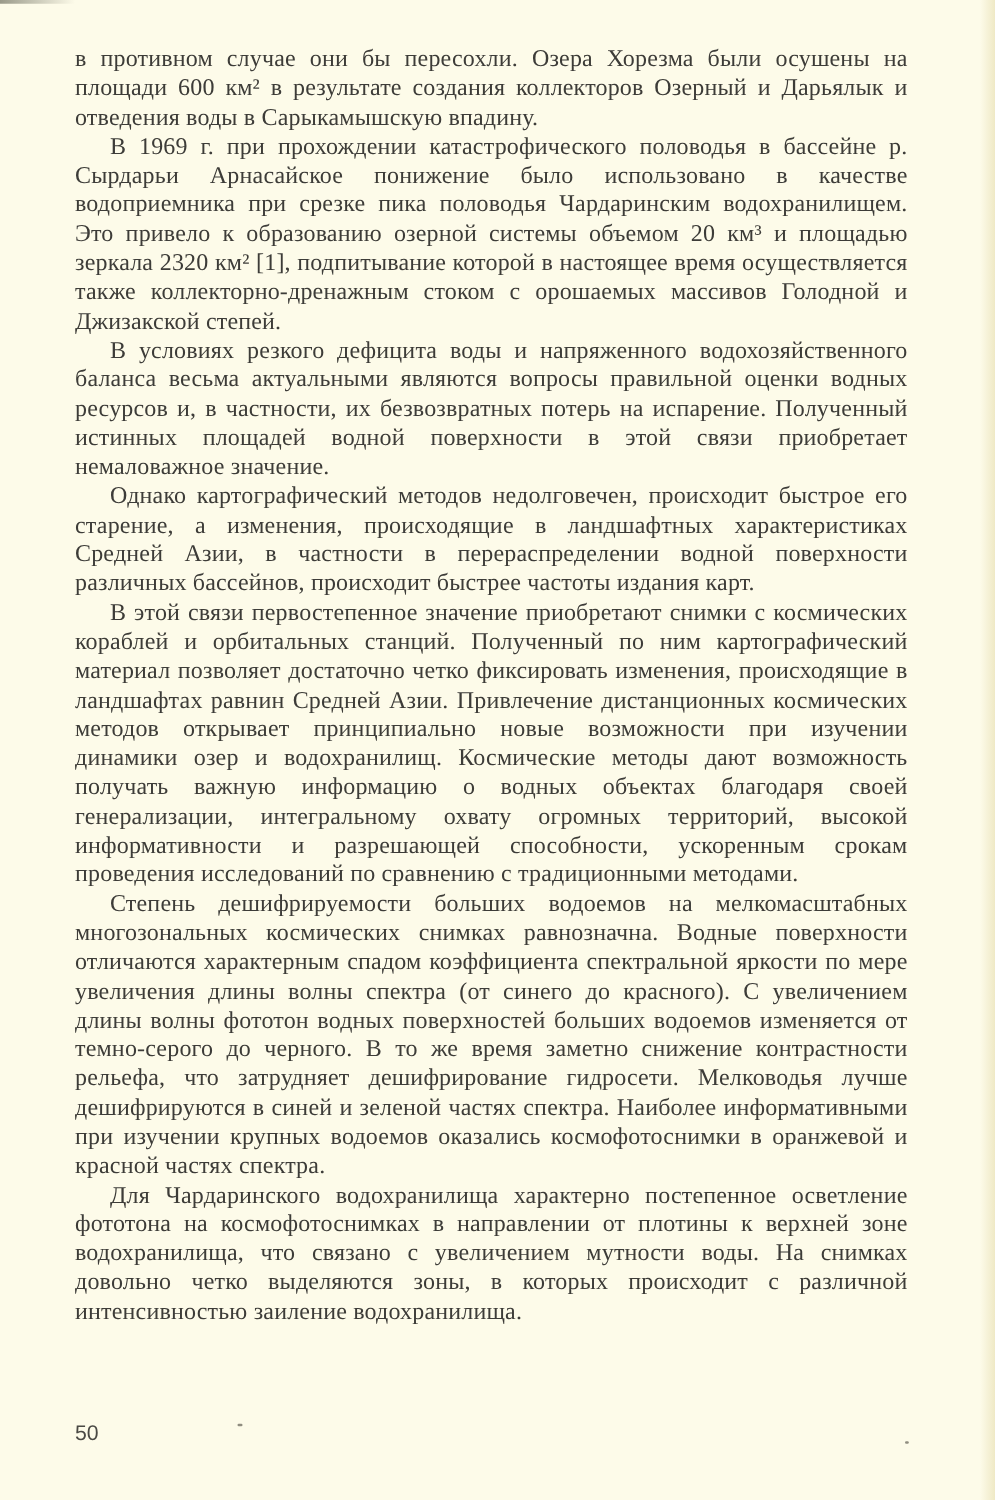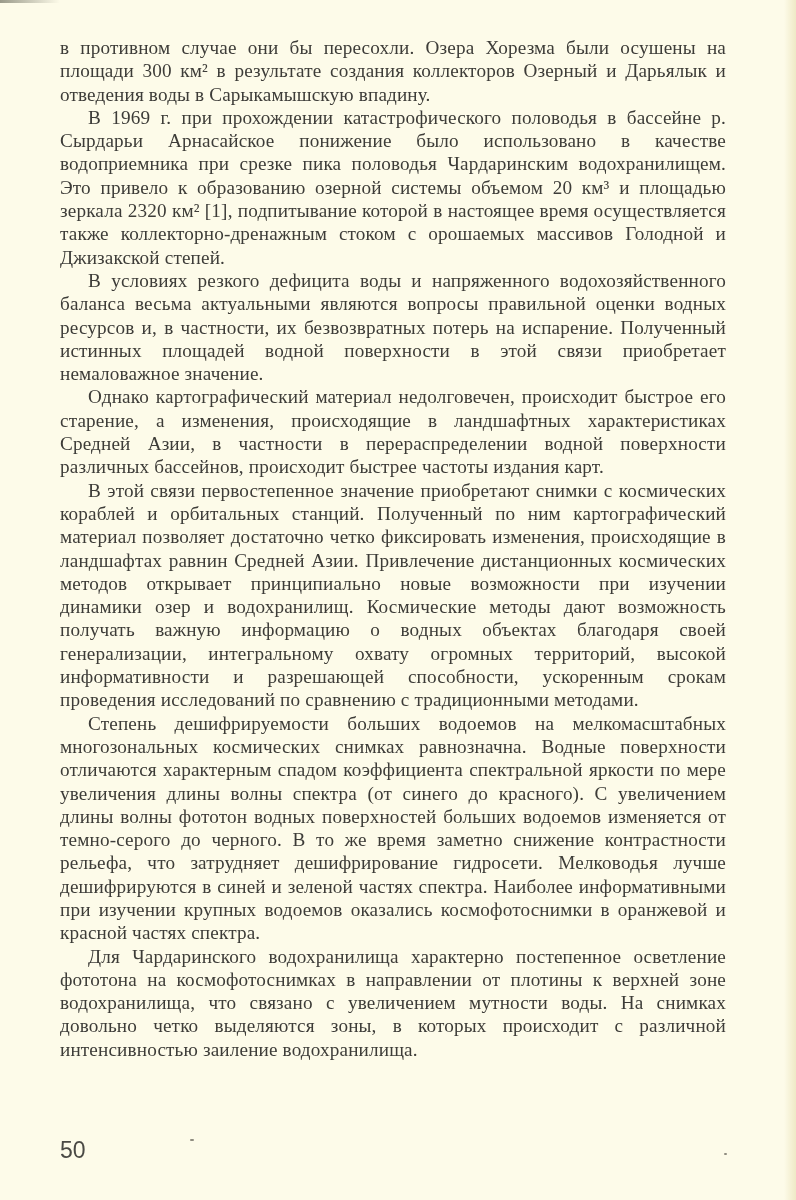--- a/index.html
+++ b/index.html
@@ -44,41 +44,41 @@
       hyphens: manual;
     }
     .text-block p.continuation {
       text-indent: 0;
     }
     .page-number {
       position: absolute;
       left: 60px;
       top: 1137px;
       font-family: "Liberation Sans", "DejaVu Sans", sans-serif;
-      font-size: 23px;
+      font-size: 17px;
       color: #4a4944;
     }
     .speck {
       position: absolute;
       width: 4px; height: 2px;
       background: #8f8d80;
       border-radius: 1px;
     }
   </style>
 </head>
 <body>
 
 <div class="page-edge-top"></div>
 <div class="page-edge-right"></div>
 
 <div class="text-block">
-  <p class="continuation">в противном случае они бы пересохли. Озера Хорезма были осушены на площади 300 км² в результате создания коллекторов Озерный и Дарьялык и отведения воды в Сарыкамышскую впадину.</p>
+  <p class="continuation">в противном случае они бы пересохли. Озера Хорезма были осушены на площади 600 км² в результате создания коллекторов Озерный и Дарьялык и отведения воды в Сарыкамышскую впадину.</p>
   <p>В 1969 г. при прохождении катастрофического половодья в бассейне р. Сырдарьи Арнасайское понижение было использовано в качестве водоприемника при срезке пика половодья Чардаринским водохранилищем. Это привело к образованию озерной системы объемом 20 км³ и площадью зеркала 2320 км² [1], подпитывание которой в настоящее время осуществляется также коллекторно-дренажным стоком с орошаемых массивов Голодной и Джизакской степей.</p>
   <p>В условиях резкого дефицита воды и напряженного водохозяйственного баланса весьма актуальными являются вопросы правильной оценки водных ресурсов и, в частности, их безвозвратных потерь на испарение. Полученный истинных площадей водной поверхности в этой связи приобретает немаловажное значение.</p>
-  <p>Однако картографический материал недолговечен, происходит быстрое его старение, а изменения, происходящие в ландшафтных характеристиках Средней Азии, в частности в перераспределении водной поверхности различных бассейнов, происходит быстрее частоты издания карт.</p>
+  <p>Однако картографический методов недолговечен, происходит быстрое его старение, а изменения, происходящие в ландшафтных характеристиках Средней Азии, в частности в перераспределении водной поверхности различных бассейнов, происходит быстрее частоты издания карт.</p>
   <p>В этой связи первостепенное значение приобретают снимки с космических кораблей и орбитальных станций. Полученный по ним картографический материал позволяет достаточно четко фиксировать изменения, происходящие в ландшафтах равнин Средней Азии. Привлечение дистанционных космических методов открывает принципиально новые возможности при изучении динамики озер и водохранилищ. Космические методы дают возможность получать важную информацию о водных объектах благодаря своей генерализации, интегральному охвату огромных территорий, высокой информативности и разрешающей способности, ускоренным срокам проведения исследований по сравнению с традиционными методами.</p>
   <p>Степень дешифрируемости больших водоемов на мелкомасштабных многозональных космических снимках равнозначна. Водные поверхности отличаются характерным спадом коэффициента спектральной яркости по мере увеличения длины волны спектра (от синего до красного). С увеличением длины волны фототон водных поверхностей больших водоемов изменяется от темно-серого до черного. В то же время заметно снижение контрастности рельефа, что затрудняет дешифрирование гидросети. Мелководья лучше дешифрируются в синей и зеленой частях спектра. Наиболее информативными при изучении крупных водоемов оказались космофотоснимки в оранжевой и красной частях спектра.</p>
   <p>Для Чардаринского водохранилища характерно постепенное осветление фототона на космофотоснимках в направлении от плотины к верхней зоне водохранилища, что связано с увеличением мутности воды. На снимках довольно четко выделяются зоны, в которых происходит с различной интенсивностью заиление водохранилища.</p>
 </div>
 
 <div class="page-number">50</div>
 
 <div class="speck" style="left:190px; top:1139px;"></div>
 <div class="speck" style="left:724px; top:1153px; width:3px;"></div>
 

